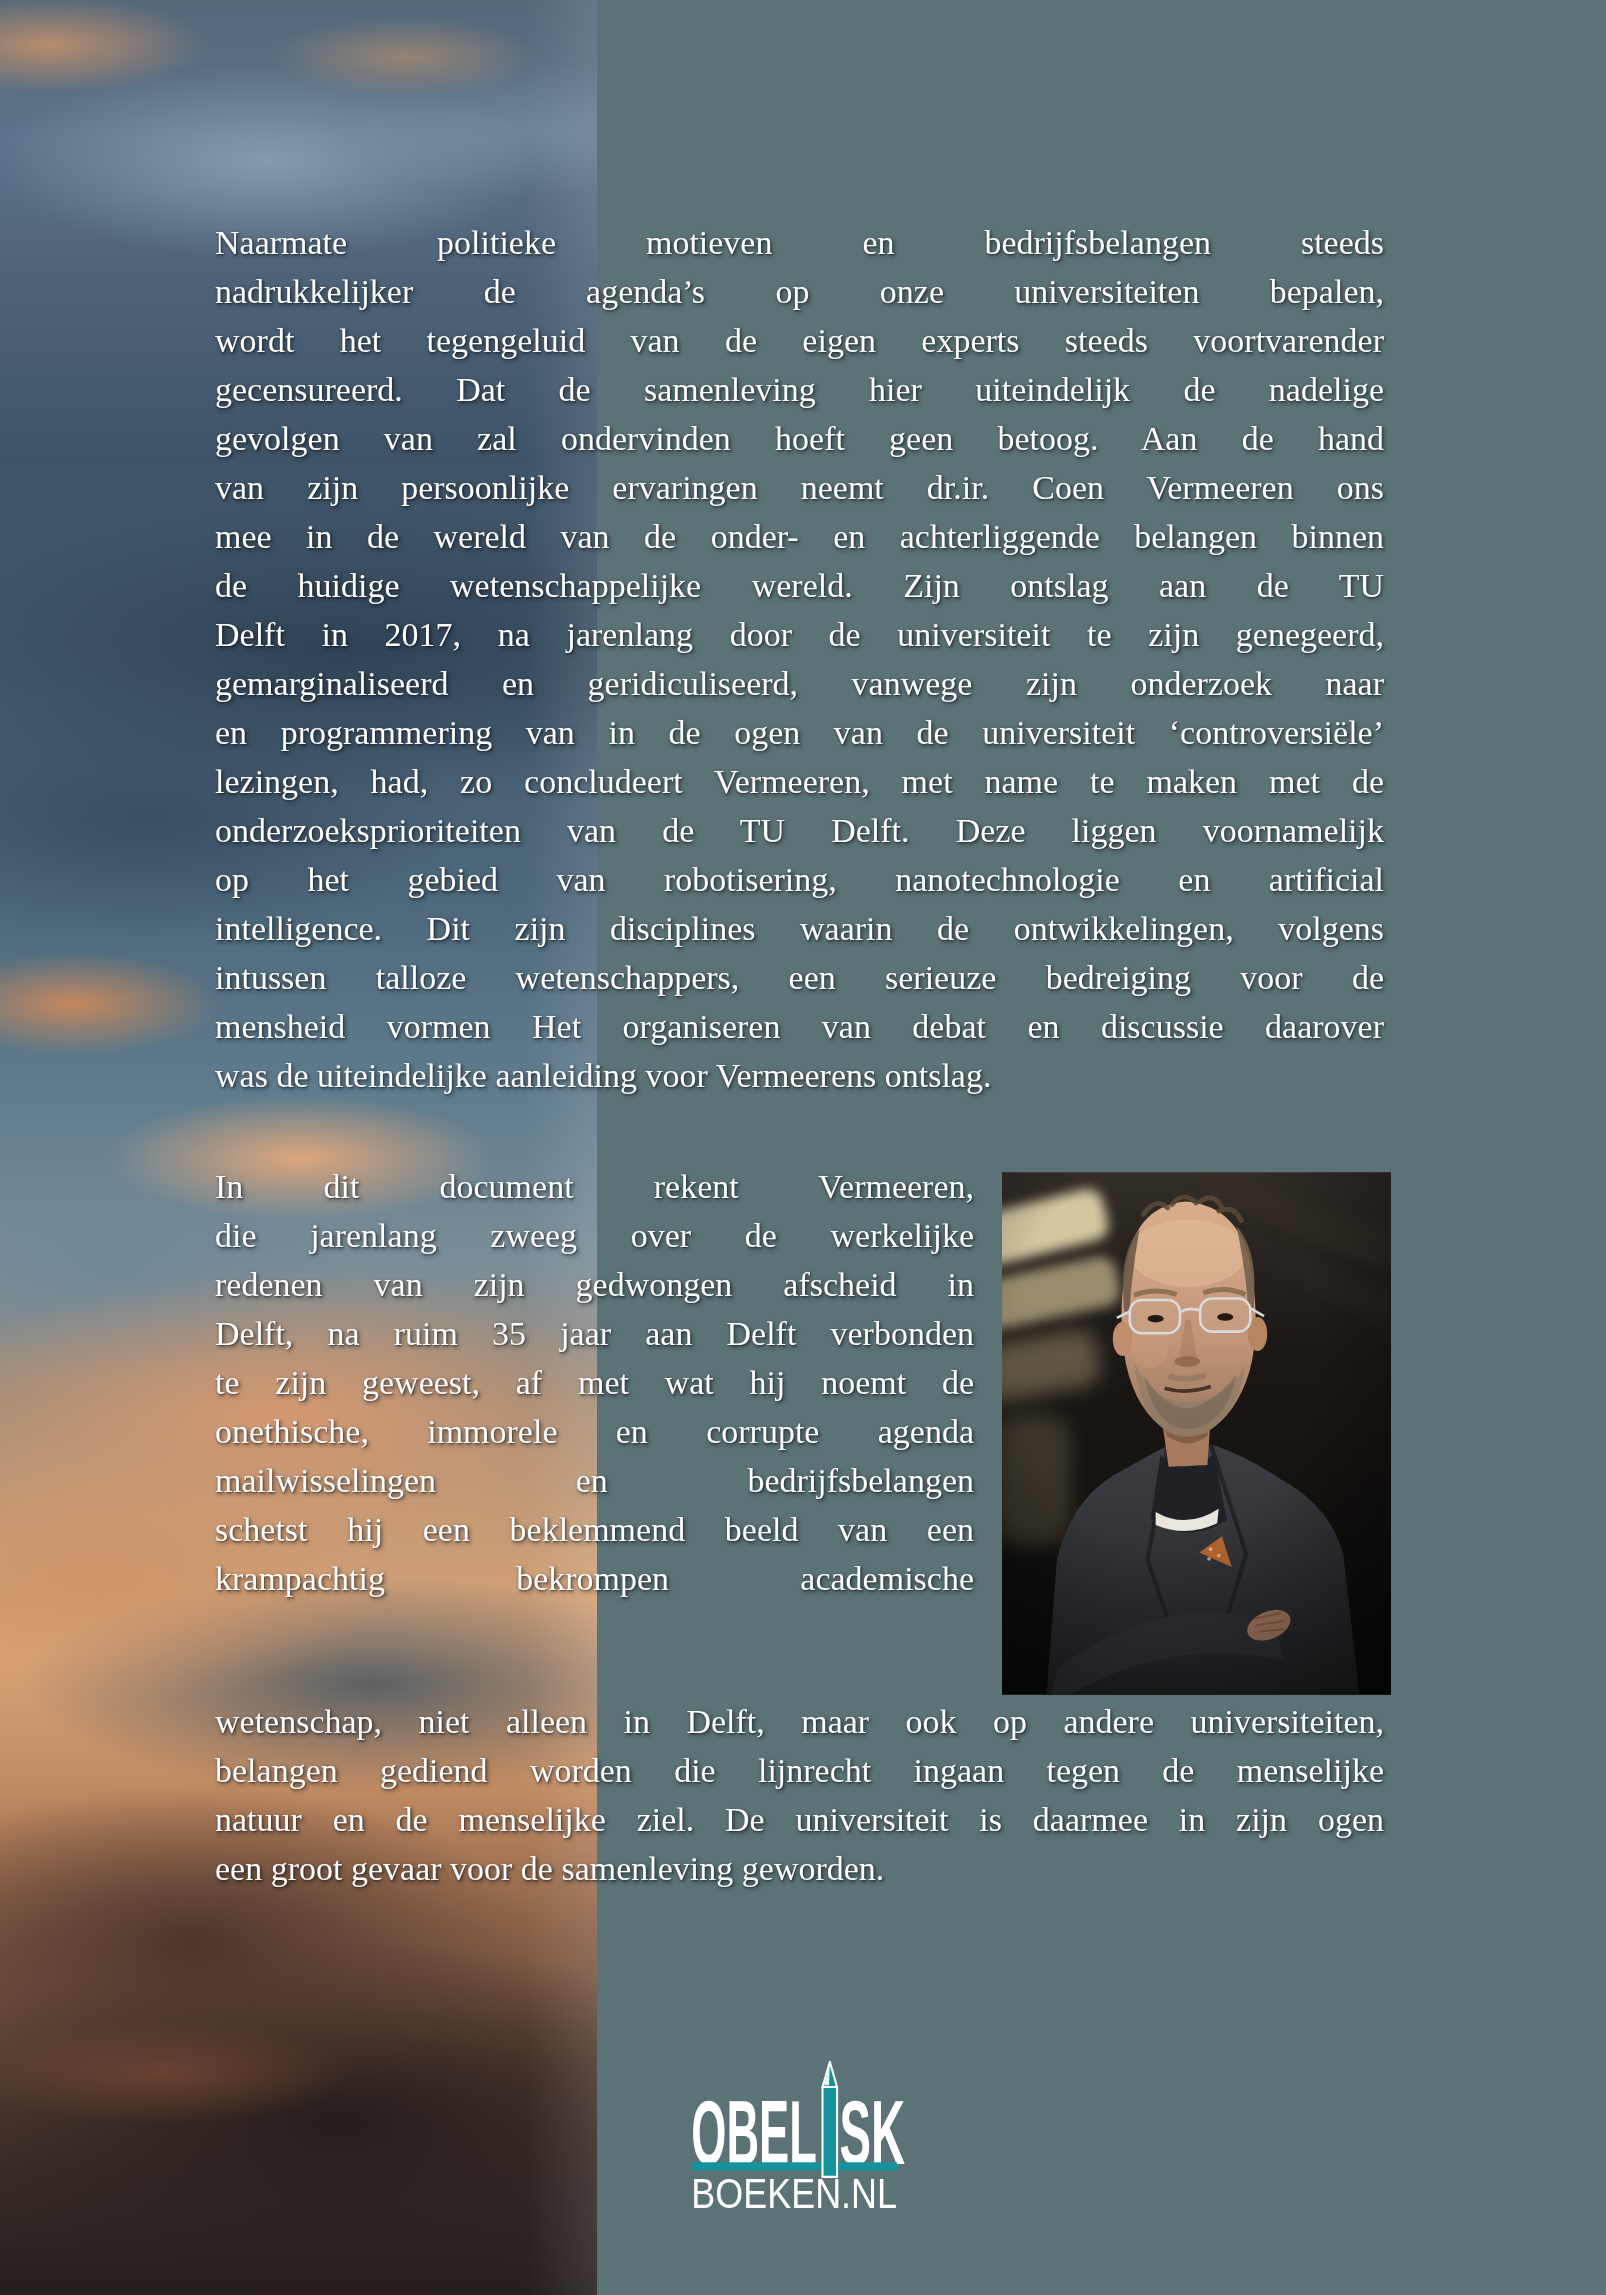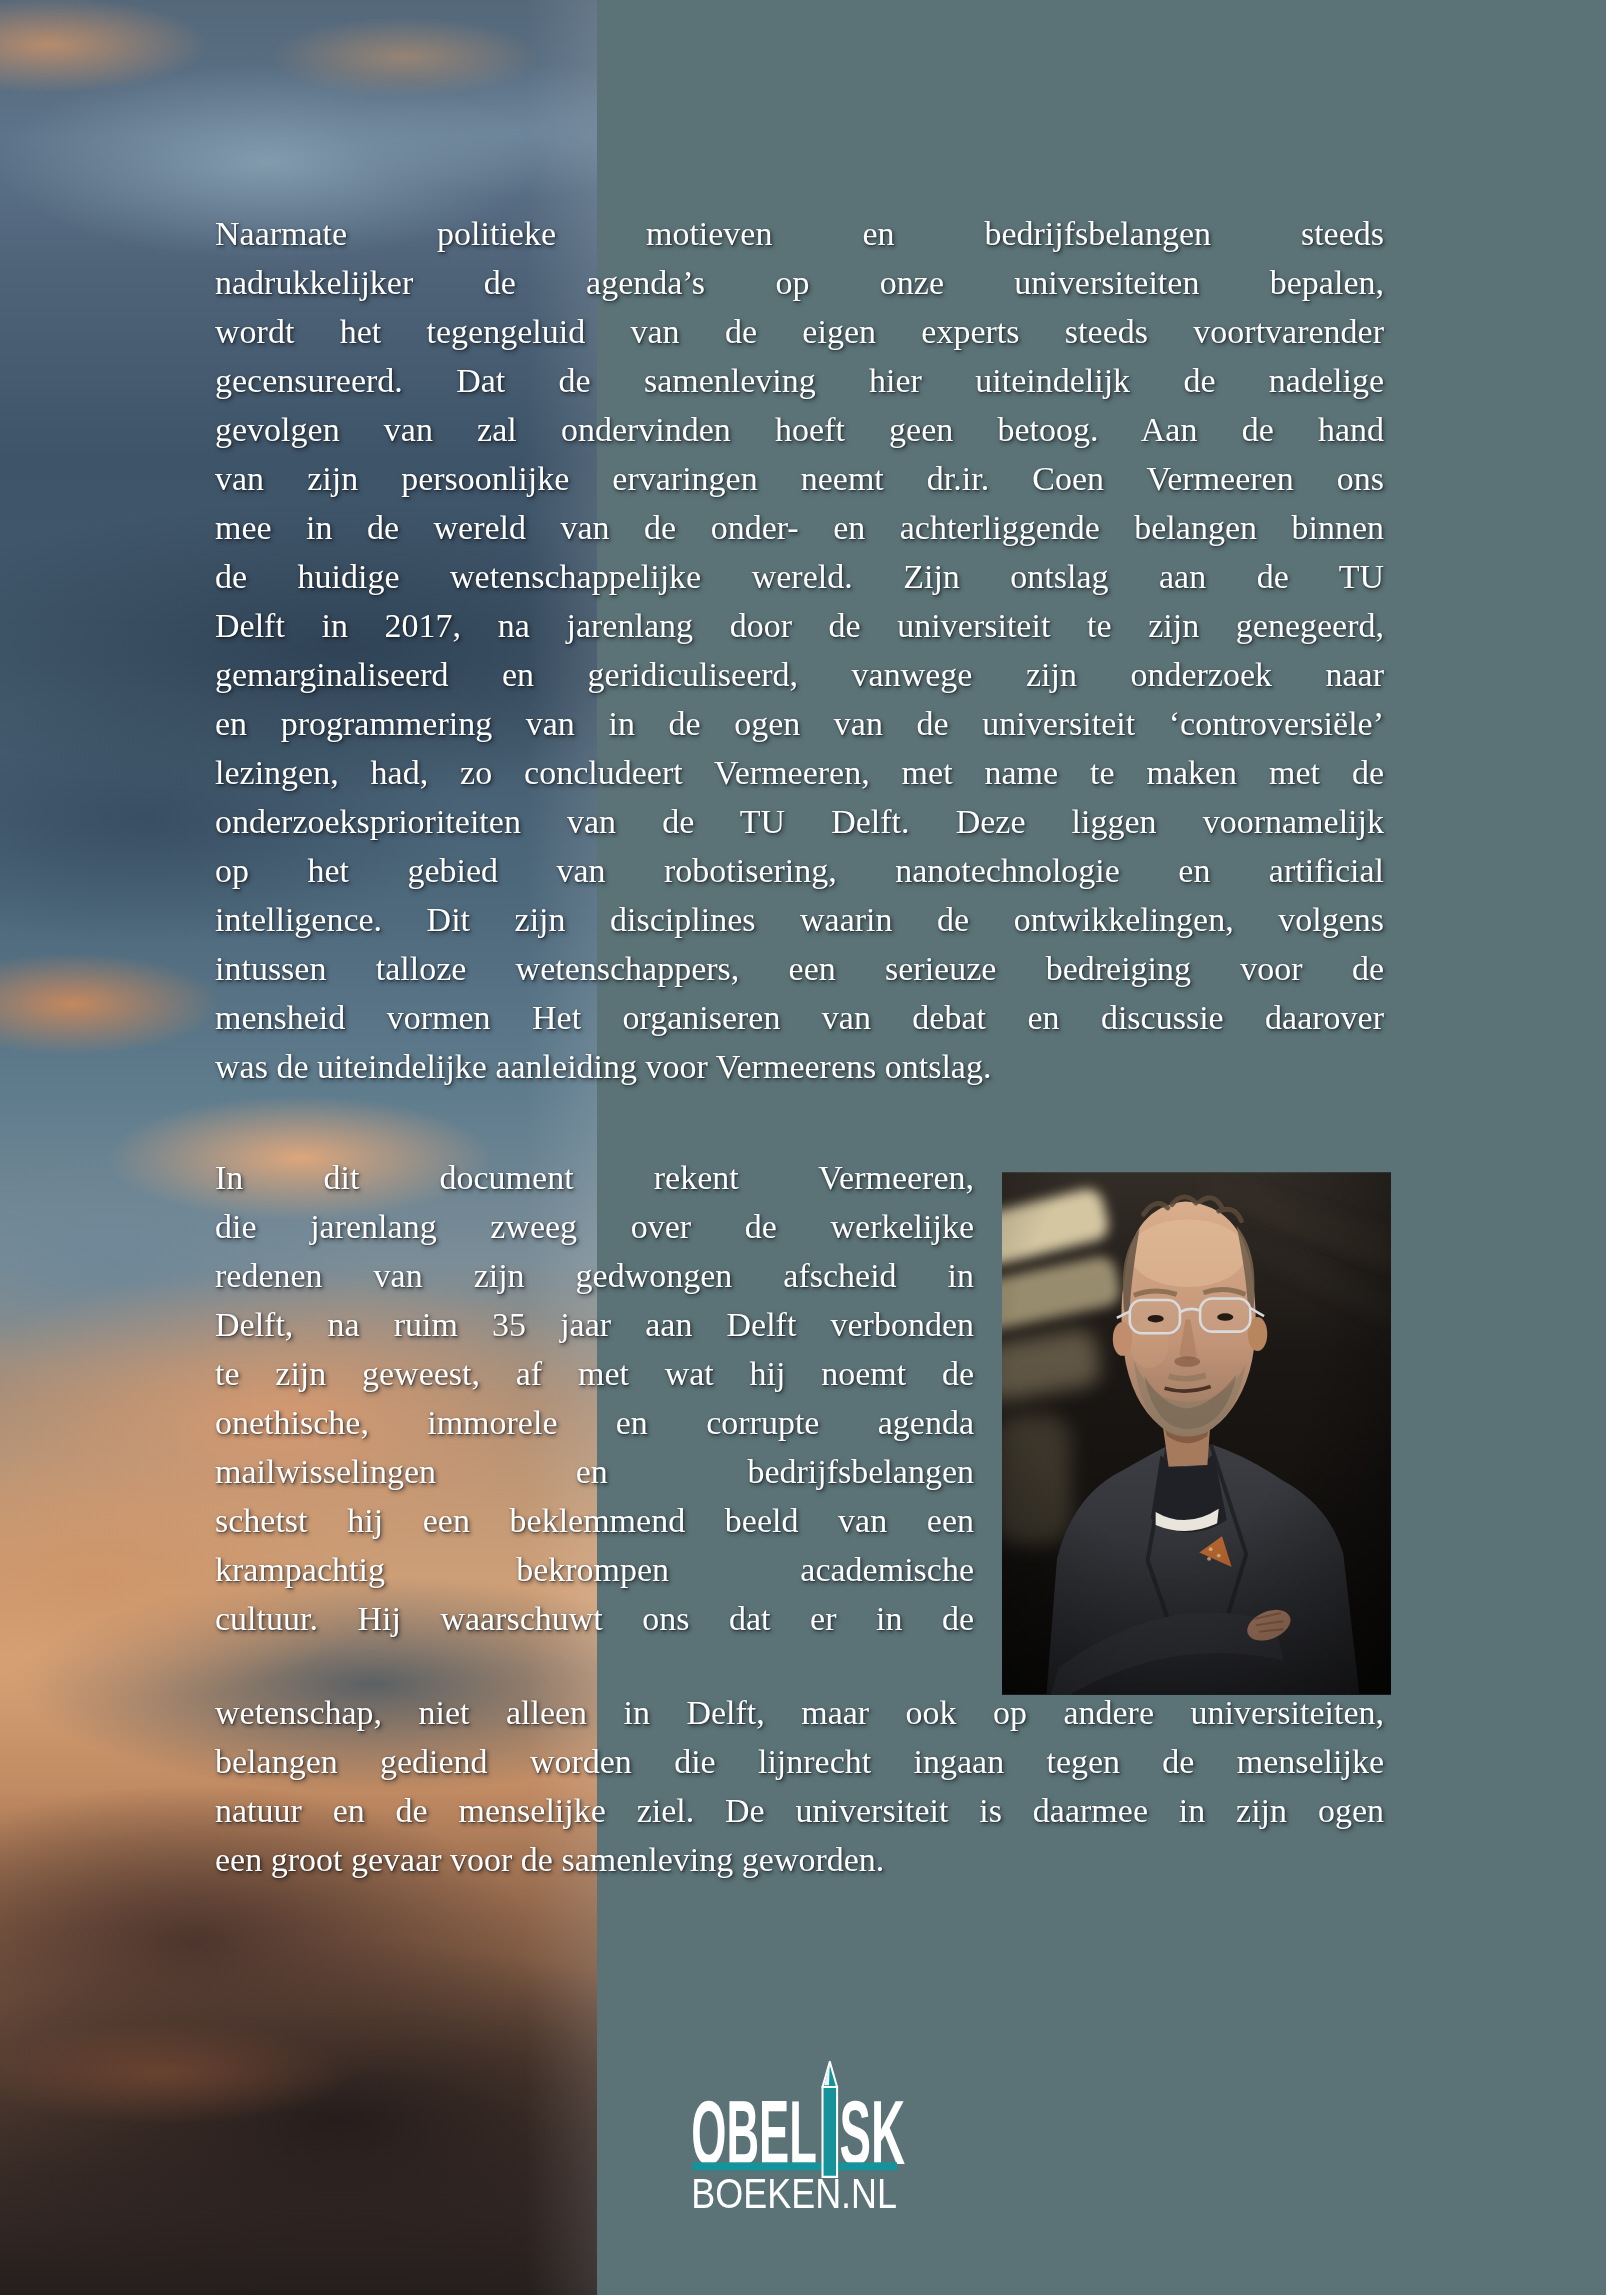--- a/index.html
+++ b/index.html
@@ -39,20 +39,21 @@
   .panel{
     position:absolute;left:597px;top:0;right:0;height:2295px;
     background:#5b7377;
   }
   .blurb{
     position:absolute;
     color:#ffffff;
     font-size:34px;
     line-height:49px;
     text-shadow:1.6px 2.4px 4px rgba(10,14,20,0.60), 0.8px 0.8px 1.6px rgba(10,14,20,0.45);
+    margin-top:9px;
   }
   .blurb .line{
     text-align:justify;
     text-align-last:justify;
     white-space:nowrap;
     height:49px;
   }
   .blurb .line.last{
     text-align-last:left;
   }
@@ -98,21 +99,20 @@
   <section class="blurb" id="blurb2-narrow">
       <div class="line">In dit document rekent Vermeeren,</div>
       <div class="line">die jarenlang zweeg over de werkelijke</div>
       <div class="line">redenen van zijn gedwongen afscheid in</div>
       <div class="line">Delft, na ruim 35 jaar aan Delft verbonden</div>
       <div class="line">te zijn geweest, af met wat hij noemt de</div>
       <div class="line">onethische, immorele en corrupte agenda</div>
       <div class="line">mailwisselingen en bedrijfsbelangen</div>
       <div class="line">schetst hij een beklemmend beeld van een</div>
       <div class="line">krampachtig bekrompen academische</div>
-      <div class="line">cultuur. Hij waarschuwt ons dat er in de</div>
     </section>
 
   <section class="blurb" id="blurb2-wide">
       <div class="line">wetenschap, niet alleen in Delft, maar ook op andere universiteiten,</div>
       <div class="line">belangen gediend worden die lijnrecht ingaan tegen de menselijke</div>
       <div class="line">natuur en de menselijke ziel. De universiteit is daarmee in zijn ogen</div>
       <div class="line last">een groot gevaar voor de samenleving geworden.</div>
     </section>
 
   <svg class="portrait" viewBox="0 0 481 646" role="img" aria-label="Portret van Coen Vermeeren">

